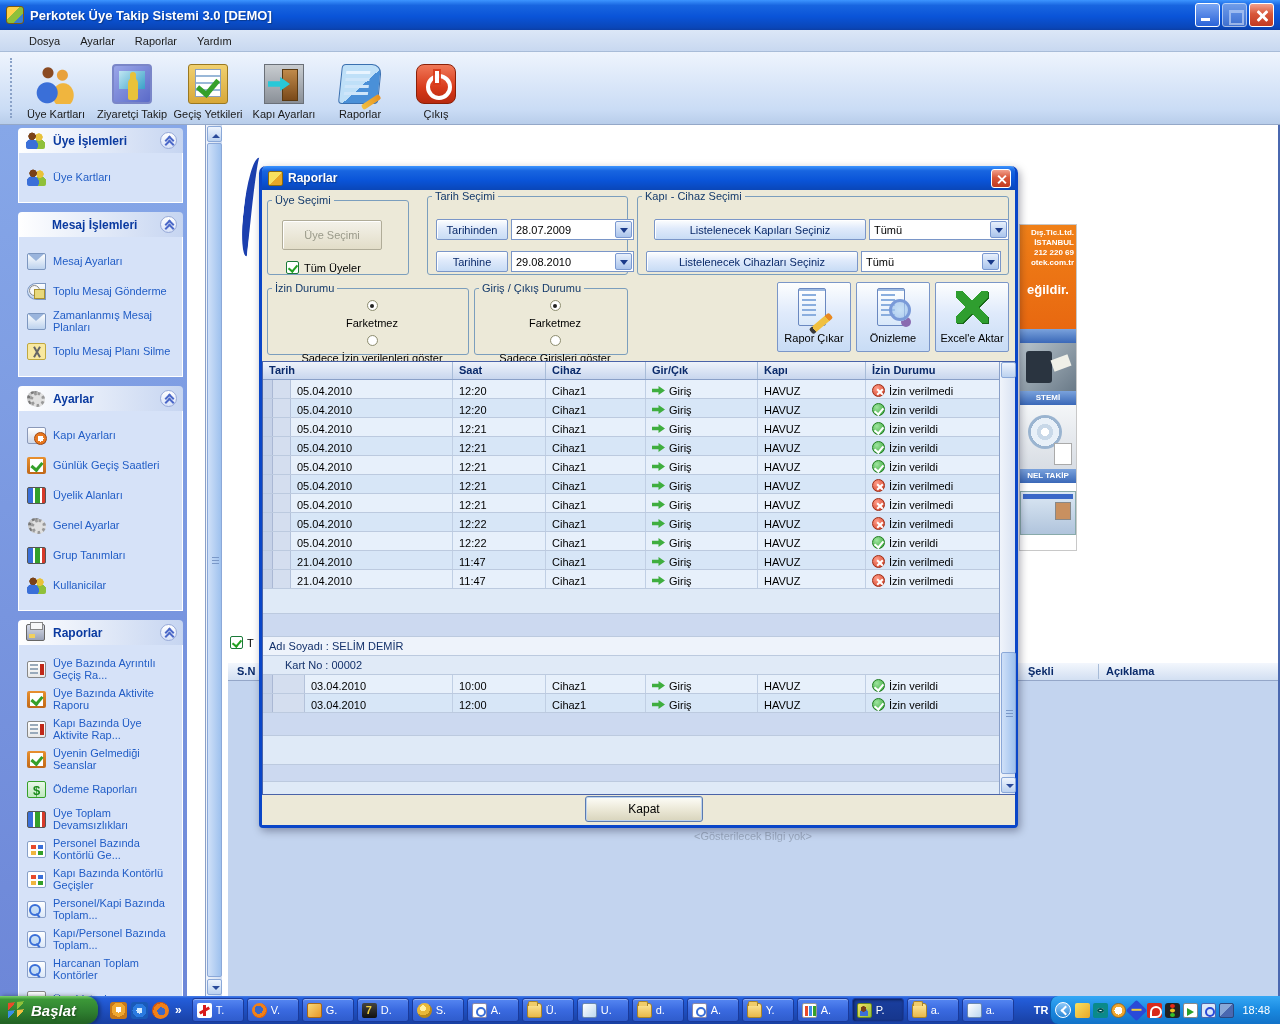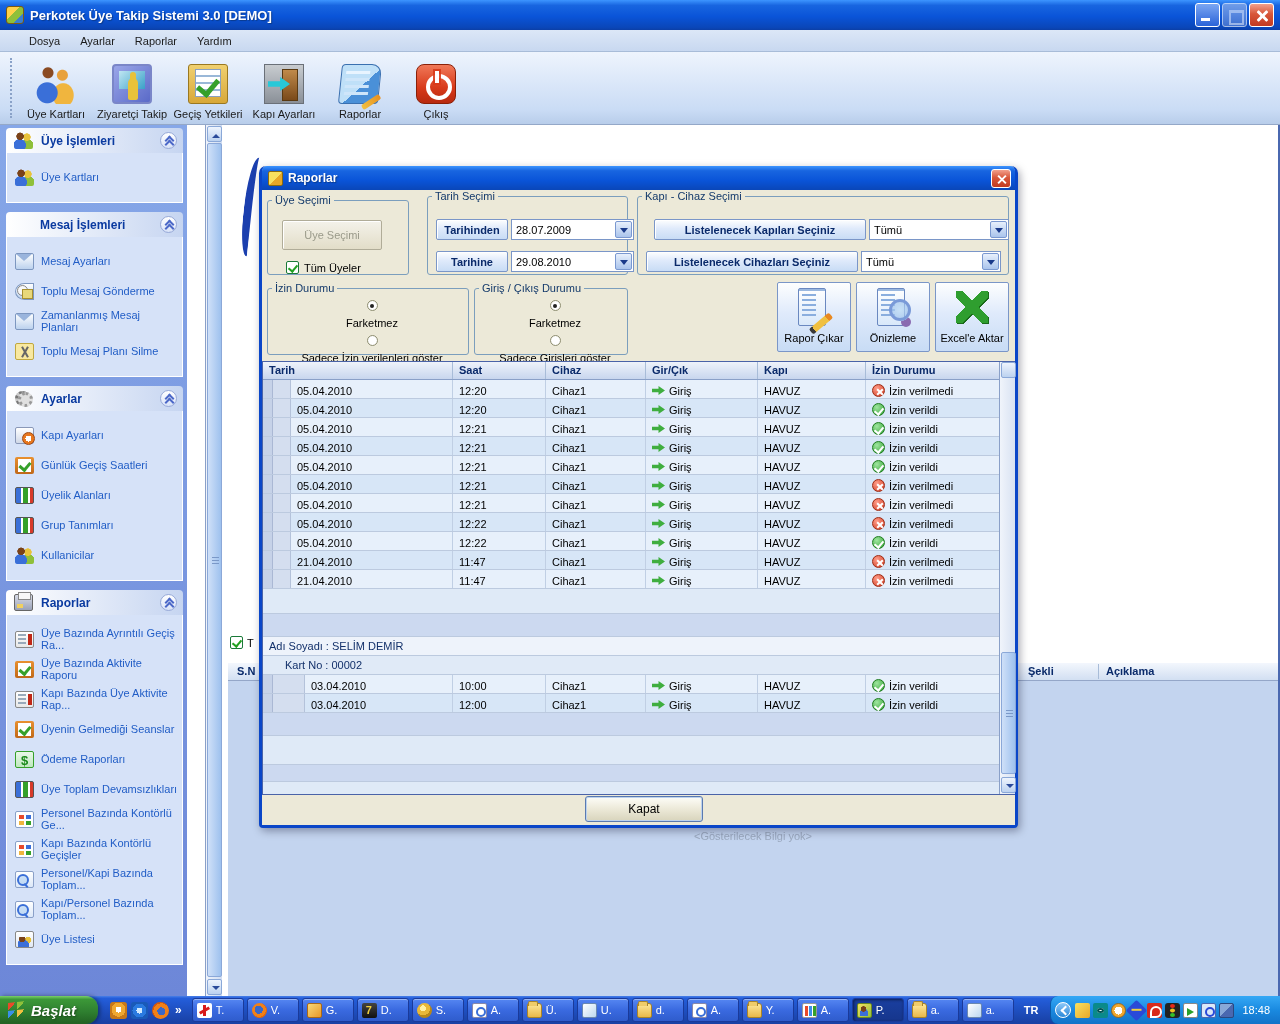--- a/index.html
+++ b/index.html
@@ -58,21 +58,21 @@
   .tb-reports { background:linear-gradient(135deg,#bfe0f8 0 55%,#4a90d8 55%); border-radius:4px 10px 4px 4px; border:1px solid #3a70b0; transform:skewX(-6deg); }
   .tb-reports::before { content:""; position:absolute; left:4px; top:6px; width:24px; height:3px; background:#e8f4ff; box-shadow:0 7px 0 #cfe6fa, 0 14px 0 #cfe6fa, 0 21px 0 #cfe6fa; }
   .tb-reports::after { content:""; position:absolute; right:-4px; bottom:-2px; width:20px; height:6px; background:linear-gradient(90deg,#f0c040,#e89020); transform:rotate(-35deg); border-radius:2px; }
   .tb-exit { background:linear-gradient(180deg,#f07858,#d83a1a 60%,#b82a10); border-radius:8px; border:1px solid #8a2008; }
   .tb-exit::before { content:""; position:absolute; left:9px; top:9px; width:18px; height:18px; border:4px solid #fff; border-radius:50%; }
   .tb-exit::after { content:""; position:absolute; left:18px; top:6px; width:4px; height:12px; background:#fff; box-shadow:0 0 0 2px rgba(216,58,26,.9); }
 
   
   .workspace { position:absolute; left:0; top:125px; width:1280px; height:871px; background:#fff; }
   .sidebar { position:absolute; left:0; top:0; width:187px; height:871px;
-    background:linear-gradient(180deg,#86a7e8,#6d87d8); padding:3px 4px 0 6px; overflow:hidden; }
+    background:linear-gradient(180deg,#86a7e8,#6d87d8); padding:3px 4px 0 18px; overflow:hidden; }
   .side-section { margin-bottom:9px; }
   .side-head { height:25px; background:linear-gradient(90deg,#ffffff,#c6d5f1); border-radius:4px 4px 0 0;
     display:flex; align-items:center; padding:0 6px 0 8px; }
   .side-head .shead-title { color:#0a3aa0; font-weight:bold; font-size:12px; }
   .side-head.noicon { padding-left:34px; }
   .chevbtn { margin-left:auto; width:17px; height:17px; border-radius:50%; background:linear-gradient(180deg,#fff,#d8e2f8); border:1px solid #98aad8; position:relative; }
   .chevbtn::before,.chevbtn::after { content:""; position:absolute; left:5px; width:5px; height:5px;
     border-left:2px solid #4b68c8; border-top:2px solid #4b68c8; transform:rotate(45deg); }
   .chevbtn::before { top:4px; } .chevbtn::after { top:8px; }
   .side-body { background:#d6e2f8; border:1px solid #fff; border-top:none; padding:9px 4px 10px 8px; }
@@ -183,21 +183,21 @@
 
   fieldset { border:1px solid #7b9ebd; border-radius:3px; position:absolute; }
   legend { color:#143a6b; padding:0 3px; margin-left:4px; font-size:11px; }
   .fs-uye { left:5px; top:4px; width:142px; height:81px; }
   .fs-tarih { left:165px; top:0px; width:201px; height:85px; }
   .fs-kapi { left:375px; top:0px; width:372px; height:85px; }
   .fs-izin { left:5px; top:92px; width:202px; height:73px; }
   .fs-gc { left:212px; top:92px; width:154px; height:73px; }
 
   .flatbtn { background:linear-gradient(180deg,#fdfefe,#dfeafb 45%,#c8dcf5); border:1px solid #7a96c8; border-radius:2px;
-    color:#0a2a6a; font-weight:bold; font-size:11px; display:flex; align-items:center; justify-content:center;
+    color:#0a2a6a; font-weight:normal; font-size:11px; display:flex; align-items:center; justify-content:center;
     box-shadow:1px 1px 0 #fff inset; }
   .btn-uyesec { position:absolute; left:14px; top:14px; width:100px; height:30px; color:#9a9a8a; font-weight:normal;
     background:linear-gradient(180deg,#f4f2ea,#e2ddc8); border:1px solid #b0ac98; }
   .chk-row { position:absolute; left:18px; top:55px; display:flex; align-items:center; gap:5px; color:#000; }
 
   .date-row { position:absolute; display:flex; gap:3px; }
   .dr1 { left:8px; top:17px; } .dr2 { left:8px; top:49px; }
   .kr1 { left:16px; top:17px; } .kr2 { left:8px; top:49px; }
   .date-row .flatbtn.small { width:72px; height:21px; }
   .date-row .flatbtn.wide { width:212px; height:21px; }
@@ -301,21 +301,21 @@
   .tk-folder::before { content:""; position:absolute; left:0; top:-3px; width:8px; height:4px; background:#f0cc6a; border:1px solid #a8842a; border-bottom:none; border-radius:2px 2px 0 0; }
   .tk-note { background:linear-gradient(135deg,#fff,#bcd8f0); border:1px solid #6a88b0; }
   .tk-pencil { background:#fff; border:1px solid #999; } .tk-pencil::after { content:""; position:absolute; left:2px; top:2px; width:3px; height:10px; background:#e84a2a; box-shadow:4px 0 0 #3a8fe8, 8px 0 0 #35a02a; }
   .tk-perko { background:linear-gradient(135deg,#f8e060,#8fc03a); border:1px solid #6a8a20; }
   .tk-perko::after { content:""; position:absolute; left:2px; top:2px; width:10px; height:10px; background:
     radial-gradient(circle at 35% 30%, #7a4218 0 2.5px, transparent 3px),
     radial-gradient(ellipse at 40% 80%, #3a6fd8 0 4px, transparent 4.5px); }
   .tlabel { font-size:11px; }
   .tray { height:28px; display:flex; align-items:center; gap:4px; padding:0 10px 0 4px;
     background:linear-gradient(180deg,#35a8f5 0%,#1a8ae0 50%,#1272c8 100%); border-left:1px solid #0a5aa8; border-radius:8px 0 0 8px; }
-  .tr-lang { color:#fff; font-weight:bold; margin-right:12px; }
+  .tr-lang { color:#fff; font-weight:bold; margin-right:2px; }
   .tray-chev { width:16px; height:16px; border-radius:50%; background:linear-gradient(180deg,#8ec8f8,#2a88d8); border:1px solid #fff; position:relative; }
   .tray-chev::after { content:""; position:absolute; left:6px; top:4px; width:5px; height:5px; border-left:2px solid #fff; border-top:2px solid #fff; transform:rotate(-45deg); }
   .trico { width:15px; height:15px; border-radius:2px; position:relative; }
   .tr-yellow { background:linear-gradient(135deg,#f8e060,#e8a828); }
   .tr-eye { background:#0a8a8a; } .tr-eye::after { content:""; position:absolute; left:4px; top:5px; width:7px; height:5px; border-radius:50%; background:#fff; box-shadow:inset 0 0 0 2px #055; }
   .tr-clock { border-radius:50%; background:radial-gradient(circle,#fff 0 4px,#f0a830 4px); border:1px solid #a06818; }
   .tr-wave { background:#2a4ad8; transform:rotate(45deg); } .tr-wave::after { content:""; position:absolute; left:2px; top:6px; width:10px; height:2px; background:#f0d040; transform:rotate(-45deg); }
   .tr-pdf { background:#d82a1a; } .tr-pdf::after { content:""; position:absolute; left:3px; top:3px; width:8px; height:8px; border:2px solid #fff; border-radius:50% 50% 50% 0; }
   .tr-light { background:#222; border-radius:3px; } .tr-light::after { content:""; position:absolute; left:5px; top:1px; width:5px; height:4px; border-radius:50%; background:#e82a1a; box-shadow:0 4.5px 0 #f0c020, 0 9px 0 #35c02a; }
   .tr-doc { background:#fff; border:1px solid #888; } .tr-doc::after { content:""; position:absolute; left:3px; top:4px; border:4px solid transparent; border-left:7px solid #2aa02a; }
@@ -443,20 +443,24 @@
           <div class="side-item">
             <span class="ic ic-clipcheck"></span>
             <span class="lbl">Günlük Geçiş Saatleri</span>
           </div>
 
           <div class="side-item">
             <span class="ic ic-books"></span>
             <span class="lbl">Üyelik Alanları</span>
           </div>
 
+          <div class="side-item">
+            <span class="ic ic-gears"></span>
+            <span class="lbl">Genel Ayarlar</span>
+          </div>
 
           <div class="side-item">
             <span class="ic ic-books"></span>
             <span class="lbl">Grup Tanımları</span>
           </div>
 
           <div class="side-item">
             <span class="ic ic-people"></span>
             <span class="lbl">Kullanicilar</span>
           </div>
@@ -514,20 +518,24 @@
           <div class="side-item">
             <span class="ic ic-magdoc"></span>
             <span class="lbl">Personel/Kapi Bazında Toplam...</span>
           </div>
 
           <div class="side-item">
             <span class="ic ic-magdoc"></span>
             <span class="lbl">Kapı/Personel Bazında Toplam...</span>
           </div>
 
+          <div class="side-item">
+            <span class="ic ic-magdoc"></span>
+            <span class="lbl">Harcanan Toplam Kontörler</span>
+          </div>
 
           <div class="side-item">
             <span class="ic ic-docpeople"></span>
             <span class="lbl">Üye Listesi</span>
           </div>
         </div>
     </div>
   </div>
 
   <div class="side-scroll">
@@ -547,20 +555,39 @@
     <div class="main-headband">
       <span class="hseg hseg-sn">S.N</span>
       <span class="hseg hseg-sekli">Şekli</span>
       <span class="hsep" style="left:870px;"></span>
       <span class="hseg hseg-aciklama">Açıklama</span>
     </div>
     <div class="main-lower">
       <div class="empty-hint">&lt;Gösterilecek Bilgi yok&gt;</div>
     </div>
 
+    <div class="adcol">
+      <div class="ad-orange">
+        <div>
+
+        <div class="adline">Dış.Tic.Ltd.</div>
+            <div class="adline">İSTANBUL</div>
+            <div class="adline">212 220 69</div>
+            <div class="adline">otek.com.tr</div>
+          </div>
+        <div class="ad-big">eğildir.</div>
+      </div>
+      <div class="ad-band"></div>
+      <div class="ad-photo"></div>
+      <div class="ad-band">STEMİ</div>
+      <div class="ad-cd"></div>
+      <div class="ad-band">NEL TAKİP</div>
+      <div class="ad-gap"></div>
+      <div class="ad-thumb"></div>
+    </div>
   </div>
 </div>
 
 <div class="dialog">
   <div class="dlg-title">
     <span class="dico"></span>
     <span class="dtxt">Raporlar</span>
     <span class="dlg-close"></span>
   </div>
   <div class="dlg-body">

